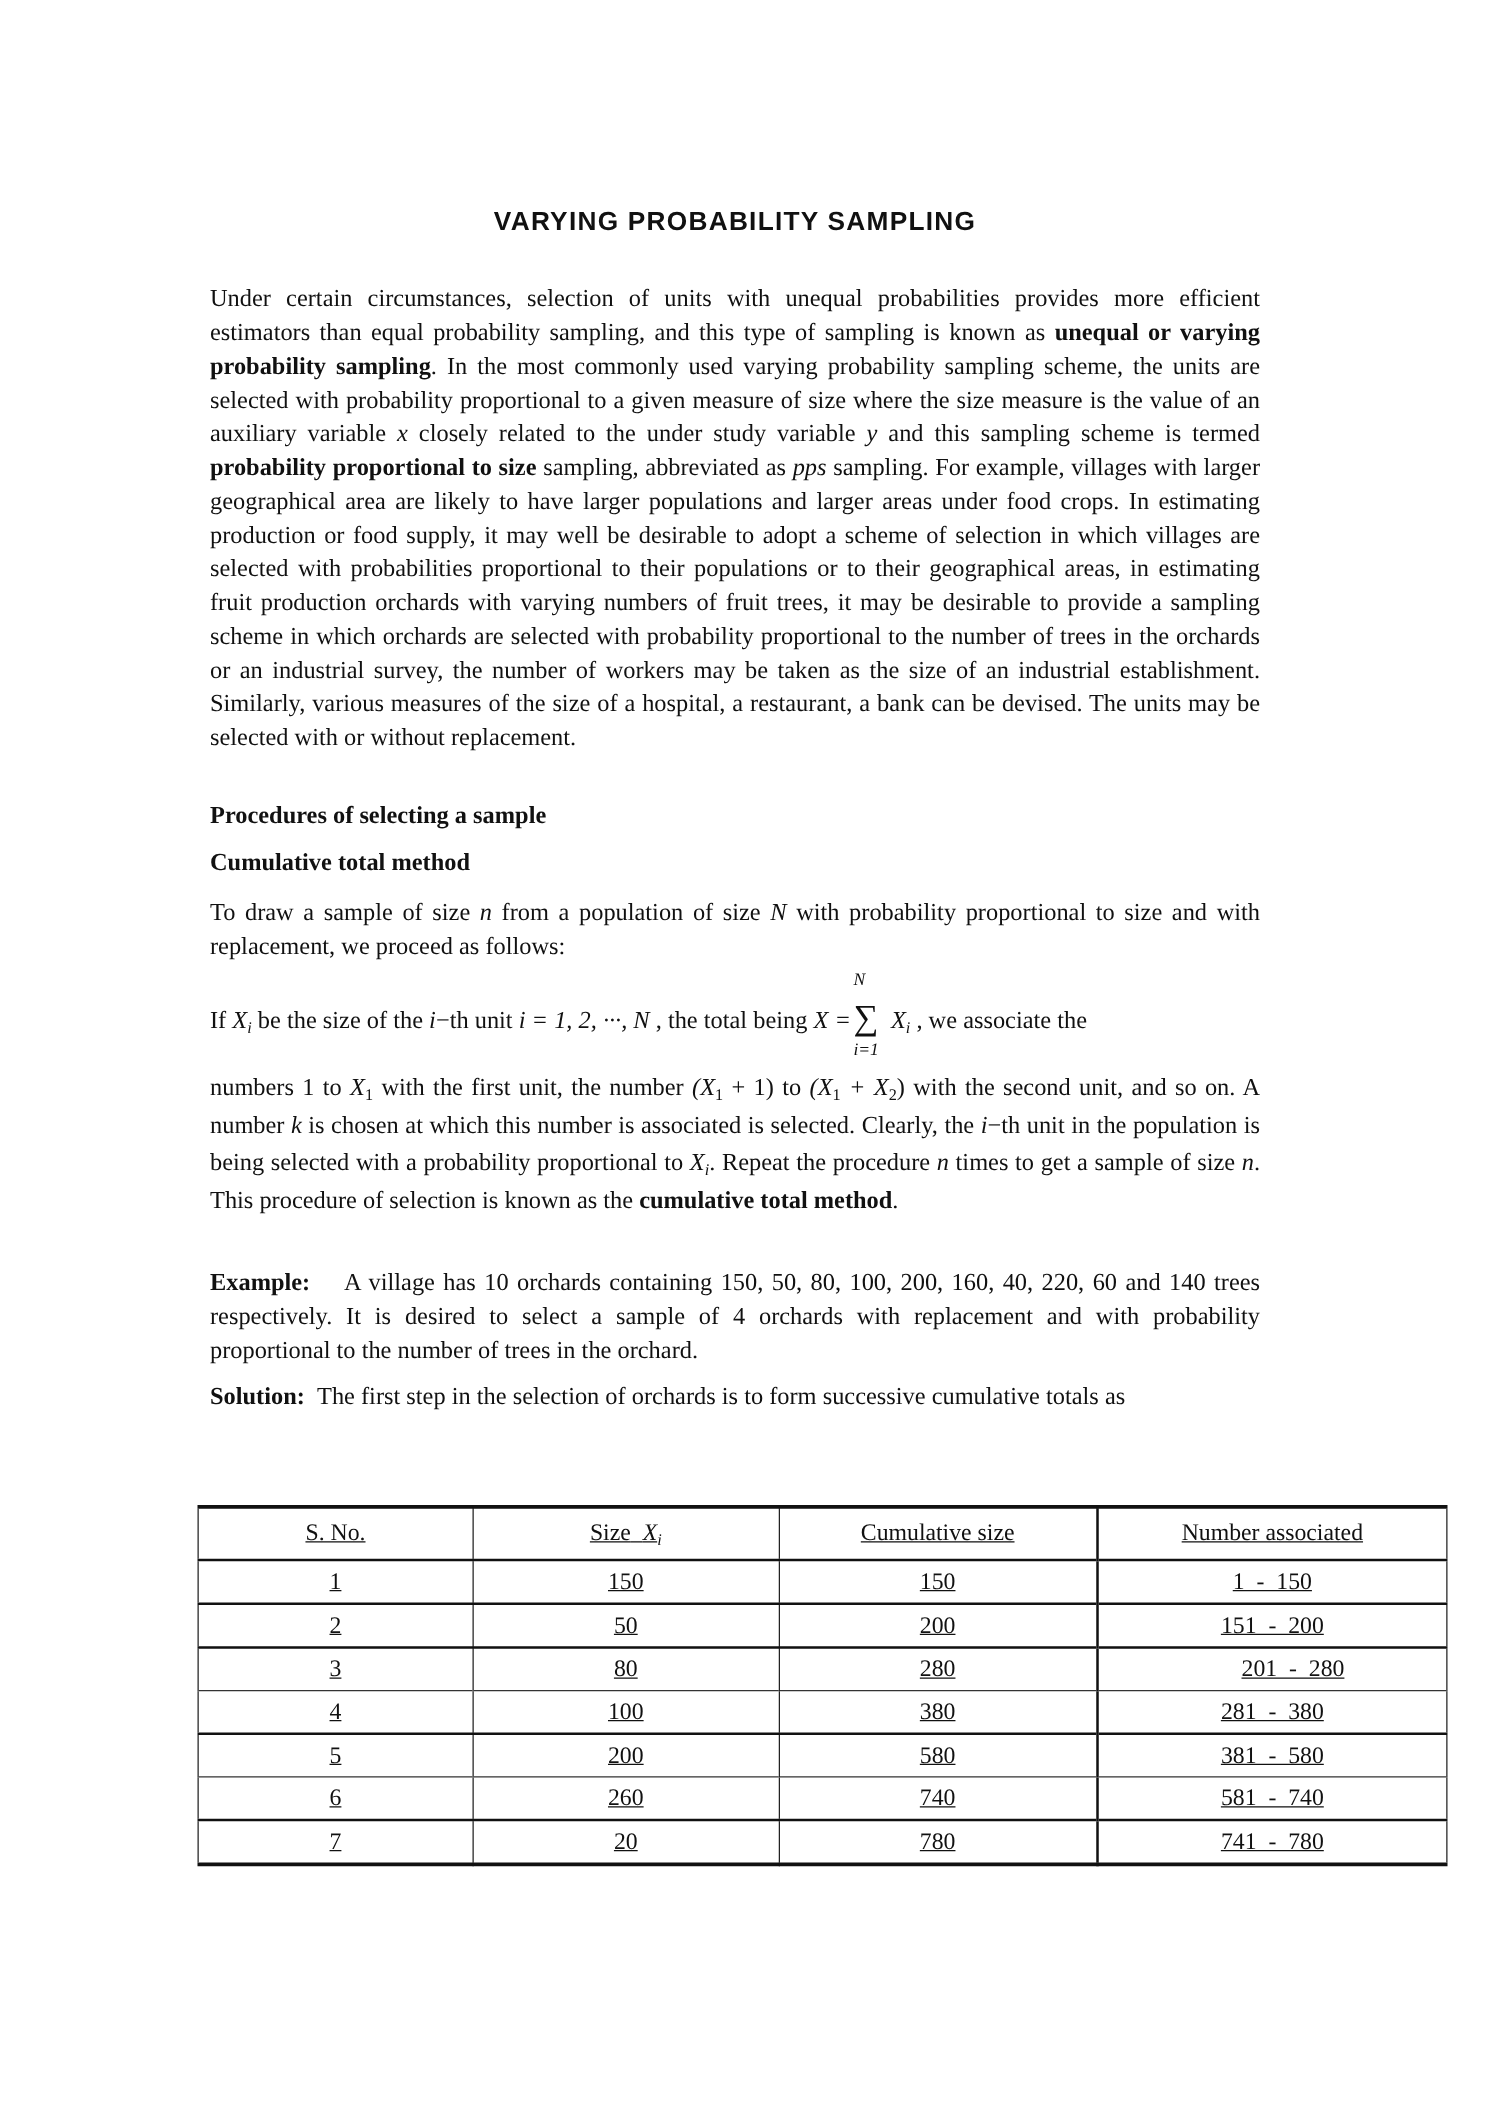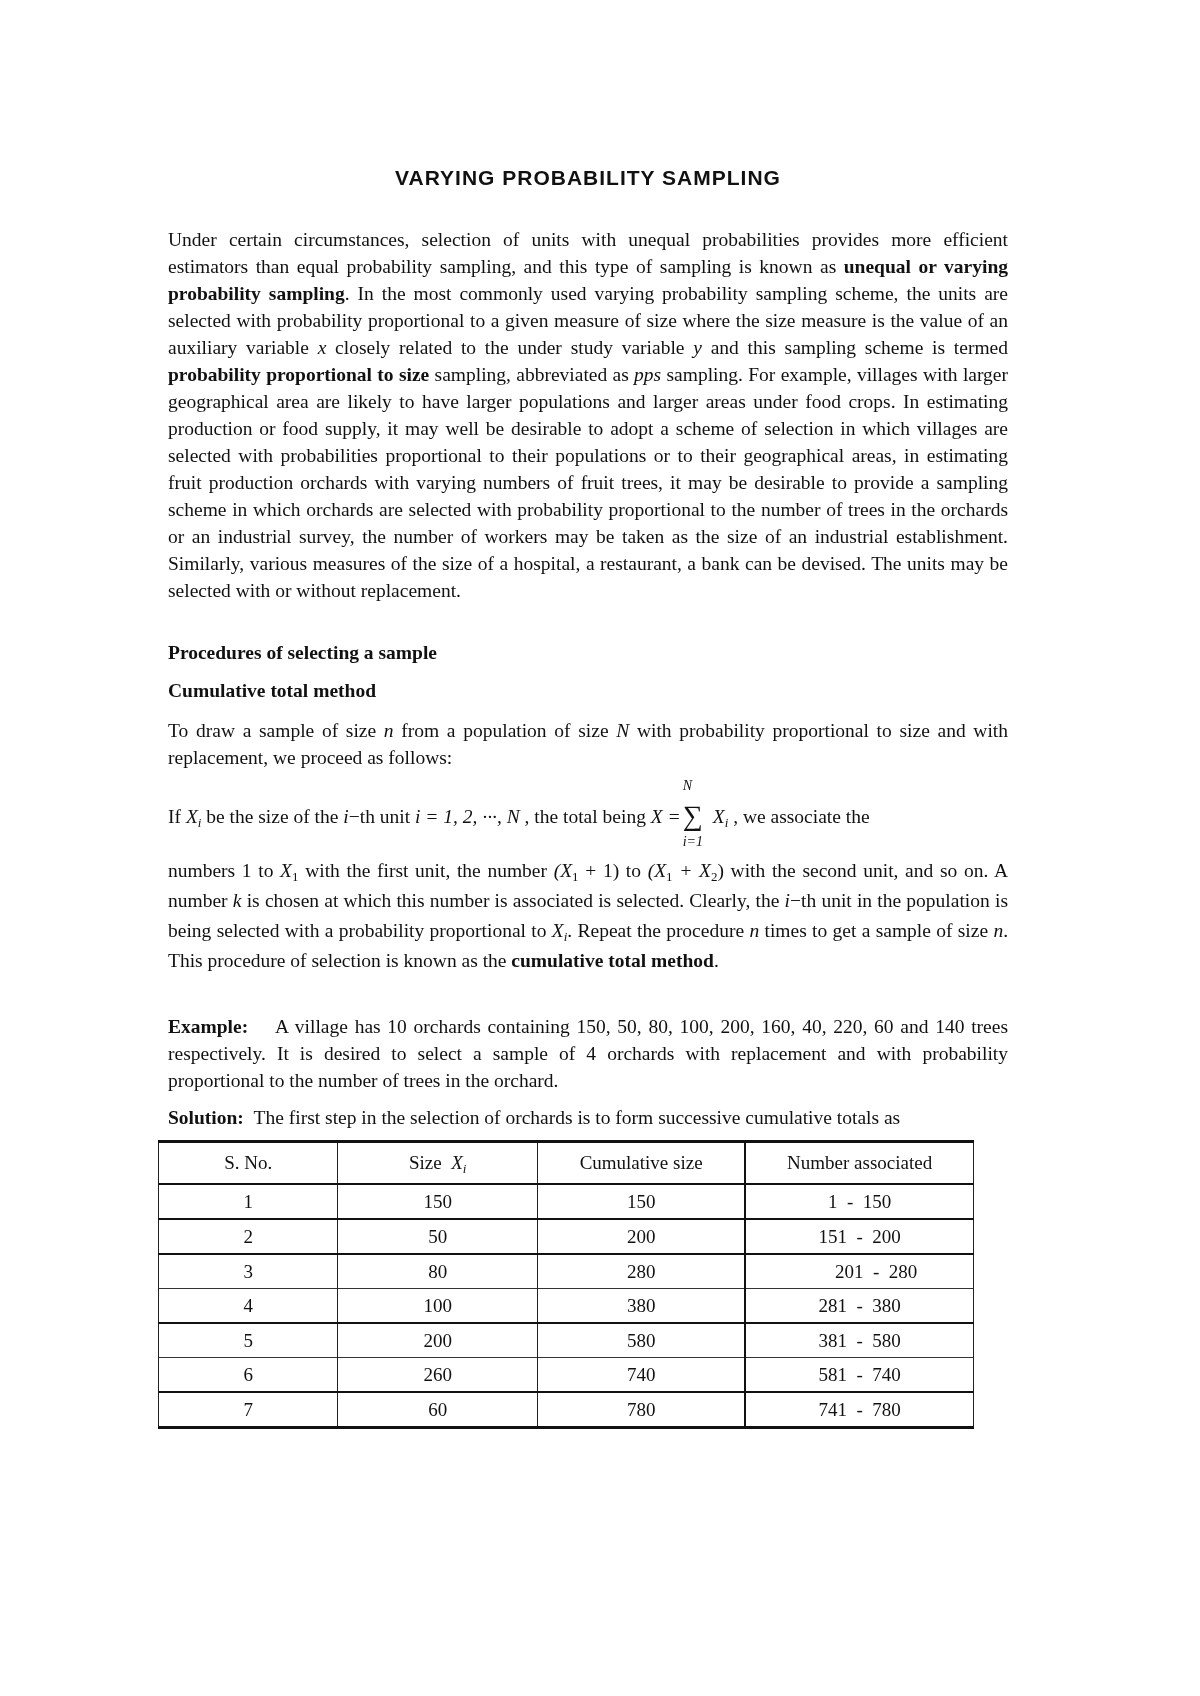--- a/index.html
+++ b/index.html
@@ -29,24 +29,24 @@
     vertical-align: middle; width: 28px; margin: 0 2px;
   }
   .sum .top, .sum .bot {
     position: absolute; left: 0; width: 28px; font-style: italic; font-size: 14px; line-height: 14px;
   }
   .sum .top { top: -26px; }
   .sum .bot { top: 30px; }
   .sum .sig { font-size: 28px; line-height: 20px; }
   sub { font-size: 13px; vertical-align: -4px; line-height: 0; }
   table.cum {
-    position: absolute; left: -10px; top: 1140px; width: 816px;
+    position: absolute; left: -10px; top: 1204px; width: 1000px;
     border-collapse: collapse; font-size: 19px;
     border-top: 3px solid #111; border-bottom: 3px solid #111;
-    border-left: 1.5px solid #111; border-right: 1.5px solid #111;
+    border-left: 1.5px solid #111; border-right: 1.5px solid #111; text-decoration: underline;
   }
   table.cum th, table.cum td {
     border-left: 1px solid #222; border-right: 1px solid #222;
     text-align: center; font-weight: normal; height: 33px; padding: 0;
   }
   table.cum th { height: 40px; }
   table.cum tr { border-bottom: 2.5px solid #111; }
   table.cum tr.thin { border-bottom: 1px solid #333; }
   table.cum td.c4, table.cum th.c4 { border-left: 2.5px solid #111; }
 </style>
@@ -125,20 +125,20 @@
         <td class="c4" style="white-space:pre;">381  -  580</td>
       </tr>
       <tr>
         <td>6</td>
         <td>260</td>
         <td>740</td>
         <td class="c4" style="white-space:pre;">581  -  740</td>
       </tr>
       <tr>
         <td>7</td>
-        <td>60</td>
+        <td>20</td>
         <td>780</td>
         <td class="c4" style="white-space:pre;">741  -  780</td>
       </tr>
     </tbody>
   </table>
 
 </div>
 
 </body></html>

